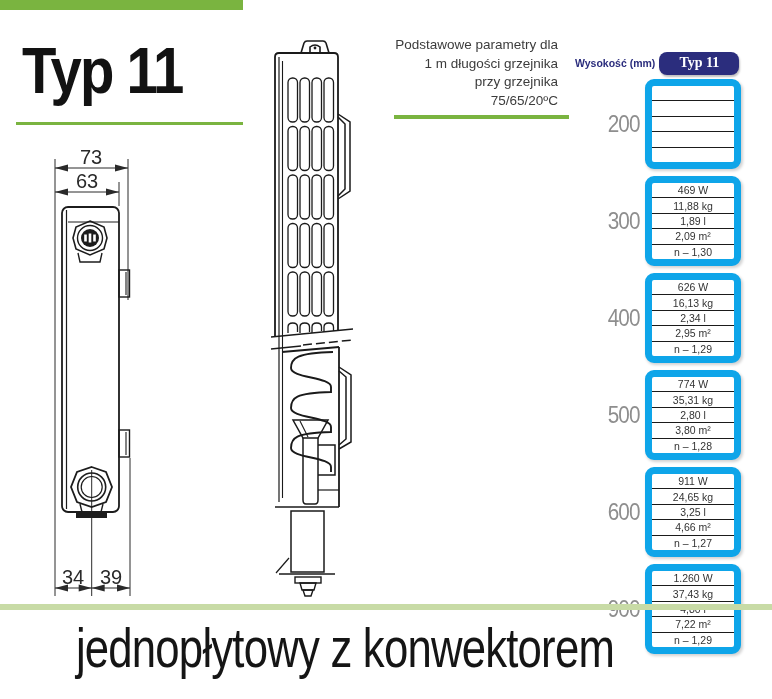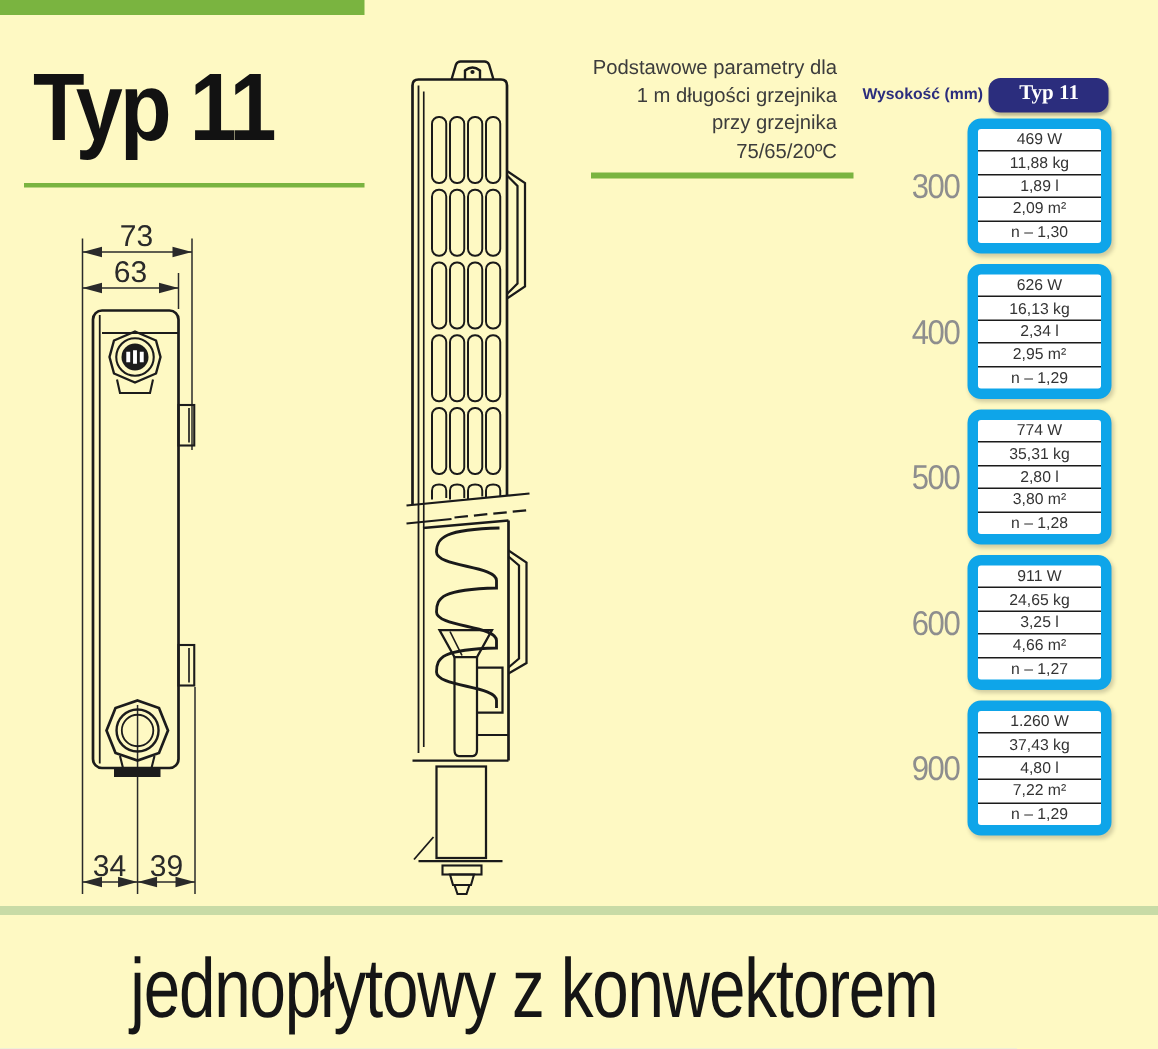--- a/index.html
+++ b/index.html
@@ -1,18 +1,18 @@
 <!DOCTYPE html>
 <html><head>
 <meta charset="utf-8">
 <style>
   html,body { margin:0; padding:0; background:#e8e8e8; }
   .page {
     position:relative; width:772px; height:699px; margin:0 auto;
-    background:#fef9c3; overflow:hidden;
+    background:#ffffff; overflow:hidden;
     font-family:"Liberation Sans", sans-serif; color:#1a1a1a;
   }
 
   
   .green-bar-top { position:absolute; left:0; top:19; width:243px; height:10px; background:#7ab440; }
   .page-title {
     position:absolute; left:22px; top:34px; margin:0;
     font-size:64px; font-weight:bold; letter-spacing:-2px; color:#121212;
     transform:scaleX(.88); transform-origin:left center; white-space:nowrap;
   }
@@ -60,21 +60,21 @@
   }
   .cell {
     flex:1; display:flex; align-items:center; justify-content:center;
     font-size:10.5px; color:#333; border-bottom:1px solid #1b1b1b; white-space:nowrap;
   }
   .cell:last-child { border-bottom:none; }
 
   
   .green-bar-bottom { position:absolute; left:0; top:604px; width:772px; height:6px; background:#c8dba6; }
   .footer-caption {
-    position:absolute; left:0; top:615px; width:636px; margin:11px;
+    position:absolute; left:0; top:615px; width:636px; margin:0;
     text-align:center; font-size:56px; font-weight:400; color:#151515; letter-spacing:-1px;
   }
   .footer-caption span { display:inline-block; transform:scaleX(.78); transform-origin:center; white-space:nowrap; }
 </style>
 </head>
 <body>
 
 <div class="page">
 
   <div class="green-bar-top"></div>
@@ -229,20 +229,30 @@
     </g>
   </svg>
 
   <div class="table-header">
     <div class="height-header">Wysokość (mm)</div>
     <div class="type-badge">Typ 11</div>
   </div>
 
   <div class="spec-rows">
 
+    <div class="spec-row">
+      <div class="h-label">200</div>
+      <div class="block">
+        <div class="cell"></div>
+        <div class="cell"></div>
+        <div class="cell"></div>
+        <div class="cell"></div>
+        <div class="cell"></div>
+      </div>
+    </div>
 
     <div class="spec-row">
       <div class="h-label">300</div>
       <div class="block">
         <div class="cell">469 W</div>
         <div class="cell">11,88 kg</div>
         <div class="cell">1,89 l</div>
         <div class="cell">2,09 m²</div>
         <div class="cell">n – 1,30</div>
       </div>

